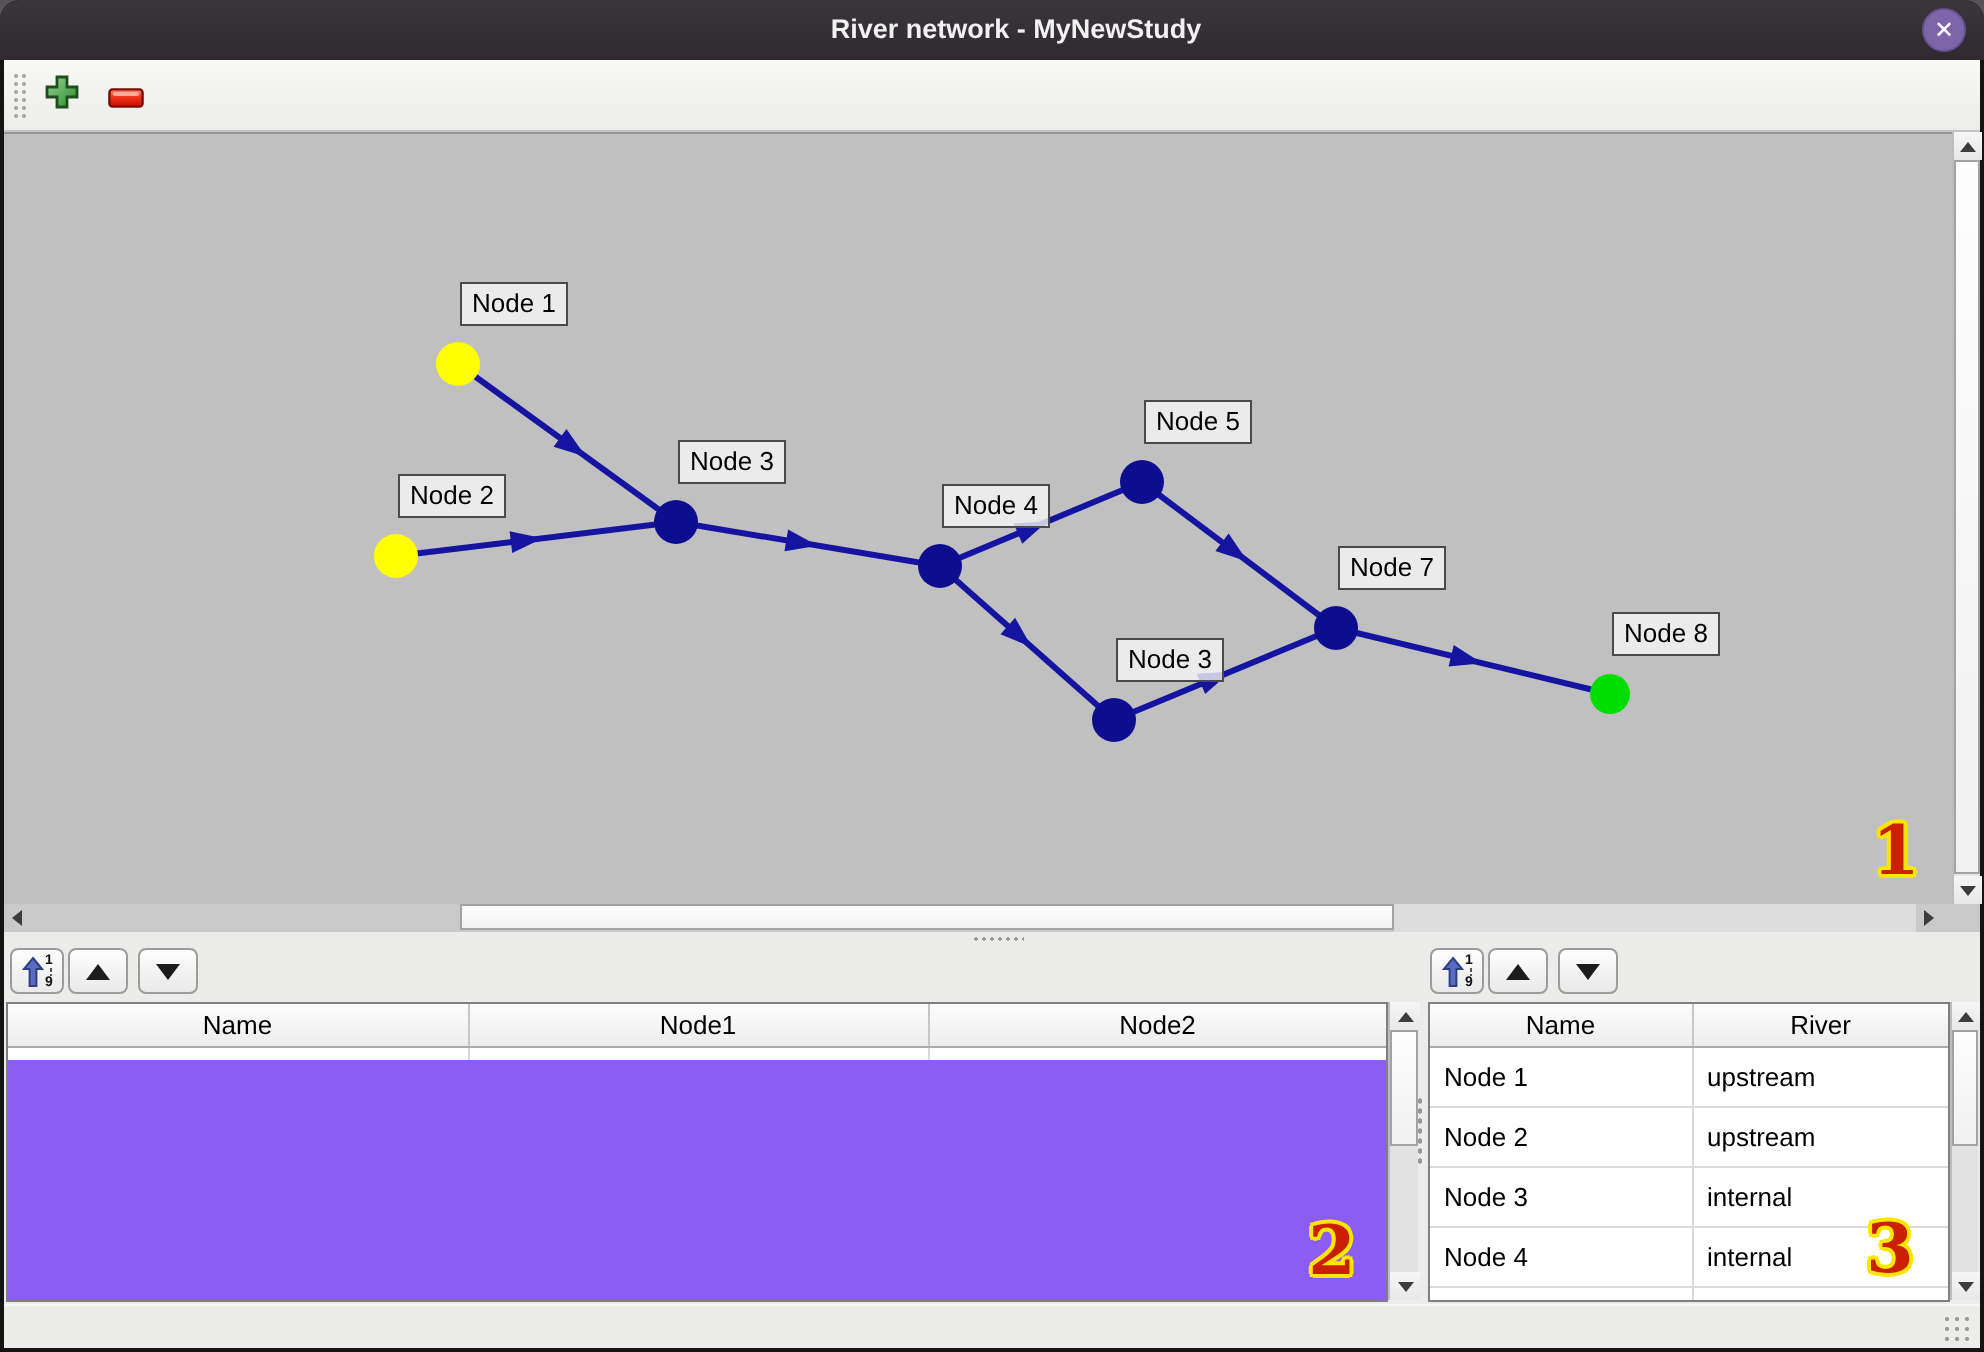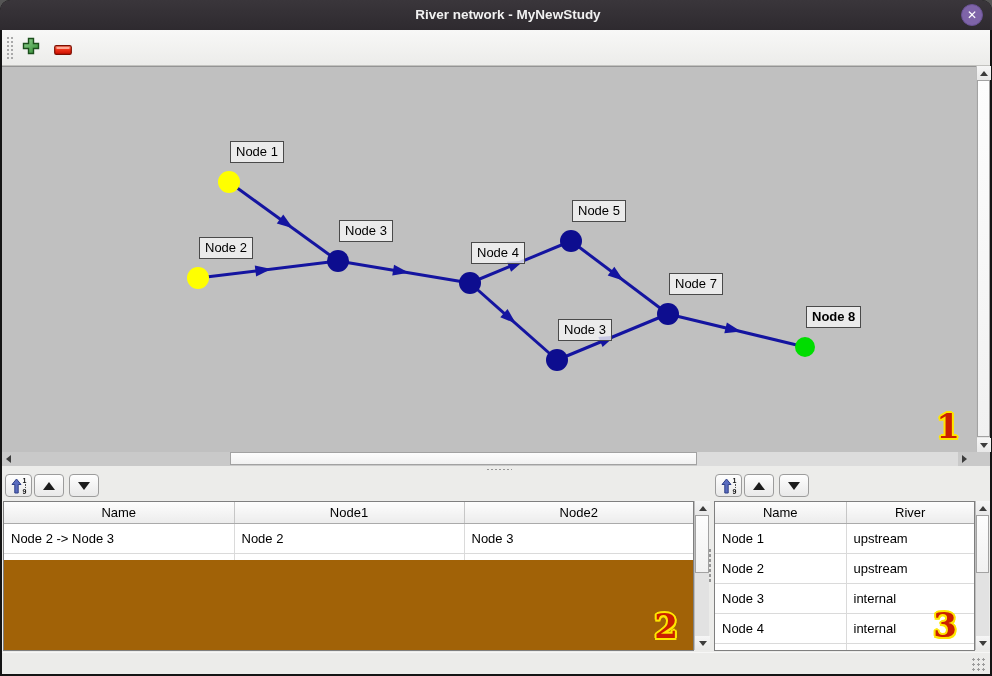--- a/index.html
+++ b/index.html
@@ -61,21 +61,21 @@
               border:1px solid #9c9c9c; border-radius:4px; display:flex; align-items:center;
               justify-content:center; cursor:pointer; }
   .tri-btn-up { border-left:6px solid transparent; border-right:6px solid transparent; border-bottom:8px solid #1c1c1c; }
   .tri-btn-down { border-left:6px solid transparent; border-right:6px solid transparent; border-top:8px solid #1c1c1c; }
   .sortglyph { display:flex; align-items:center; gap:1px; }
   .sortdigits { display:flex; flex-direction:column; font-size:7px; line-height:7px; color:#111;
                 font-weight:bold; }
   .sortdigits .dotsep { height:4px; border-left:1px dotted #555; margin-left:2px; }
 
   
-  .dtable { position:absolute; background:#a16207; border:1px solid #7f7f7f; }
+  .dtable { position:absolute; background:#8b5cf6; border:1px solid #7f7f7f; }
   .dtable table { border-collapse:collapse; table-layout:fixed; width:100%; font-size:13px; color:#000; }
   .dtable th { height:21px; font-weight:normal; background:linear-gradient(#fdfdfd,#ececec);
                border-right:1px solid #c6c6c6; border-bottom:1px solid #aaa; text-align:center; }
   .dtable th:last-child { border-right:none; }
   .dtable td { height:30px; border-right:1px solid #dadada; border-bottom:1px solid #dadada;
                padding-left:7px; background:#fff; }
   .dtable td:last-child { border-right:none; }
   .dtable tr.partial td { height:7px; border-bottom:none; }
 
   
@@ -152,21 +152,21 @@
         <circle cx="803" cy="280" r="10" fill="#00dd00"></circle>
       </svg>
     <div id="label-layer">
         <div class="nodelabel" style="left: 228px; top: 74px;">Node 1</div>
         <div class="nodelabel" style="left: 197px; top: 170px;">Node 2</div>
         <div class="nodelabel" style="left: 337px; top: 153px;">Node 3</div>
         <div class="nodelabel" style="left: 469px; top: 175px;">Node 4</div>
         <div class="nodelabel" style="left: 570px; top: 133px;">Node 5</div>
         <div class="nodelabel" style="left: 556px; top: 252px;">Node 3</div>
         <div class="nodelabel" style="left: 667px; top: 206px;">Node 7</div>
-        <div class="nodelabel" style="left: 804px; top: 239px; font-weight: bold;">Node 8</div>
+        <div class="nodelabel" style="left: 804px; top: 239px;">Node 8</div>
       </div>
   </div>
 
   <div class="vscroll" style="left:976px; top:66px; width:14px; height:386px;">
     <div class="sb-btn" style="left:0; top:0; width:14px; height:14px;">
         <div class="tri tri-up"></div>
       </div>
     <div class="sb-thumb" style="left:0; top:14px; width:13px; height:357px;"></div>
     <div class="sb-btn" style="left:0; top:372px; width:14px; height:14px;">
         <div class="tri tri-down"></div>
@@ -237,25 +237,20 @@
           <col>
         </colgroup>
       <thead id="edge-thead">
           <tr>
             <th>Name</th>
             <th>Node1</th>
             <th>Node2</th>
           </tr>
         </thead>
       <tbody id="edge-tbody">
-          <tr>
-            <td>Node 2 -&gt; Node 3</td>
-            <td>Node 2</td>
-            <td>Node 3</td>
-          </tr>
           <tr class="partial">
             <td></td>
             <td></td>
             <td></td>
           </tr>
         </tbody>
     </table>
   </div>
 
   <div class="vscroll" style="left:694px; top:501px; width:15px; height:149px; background:#e2e2e2;">

